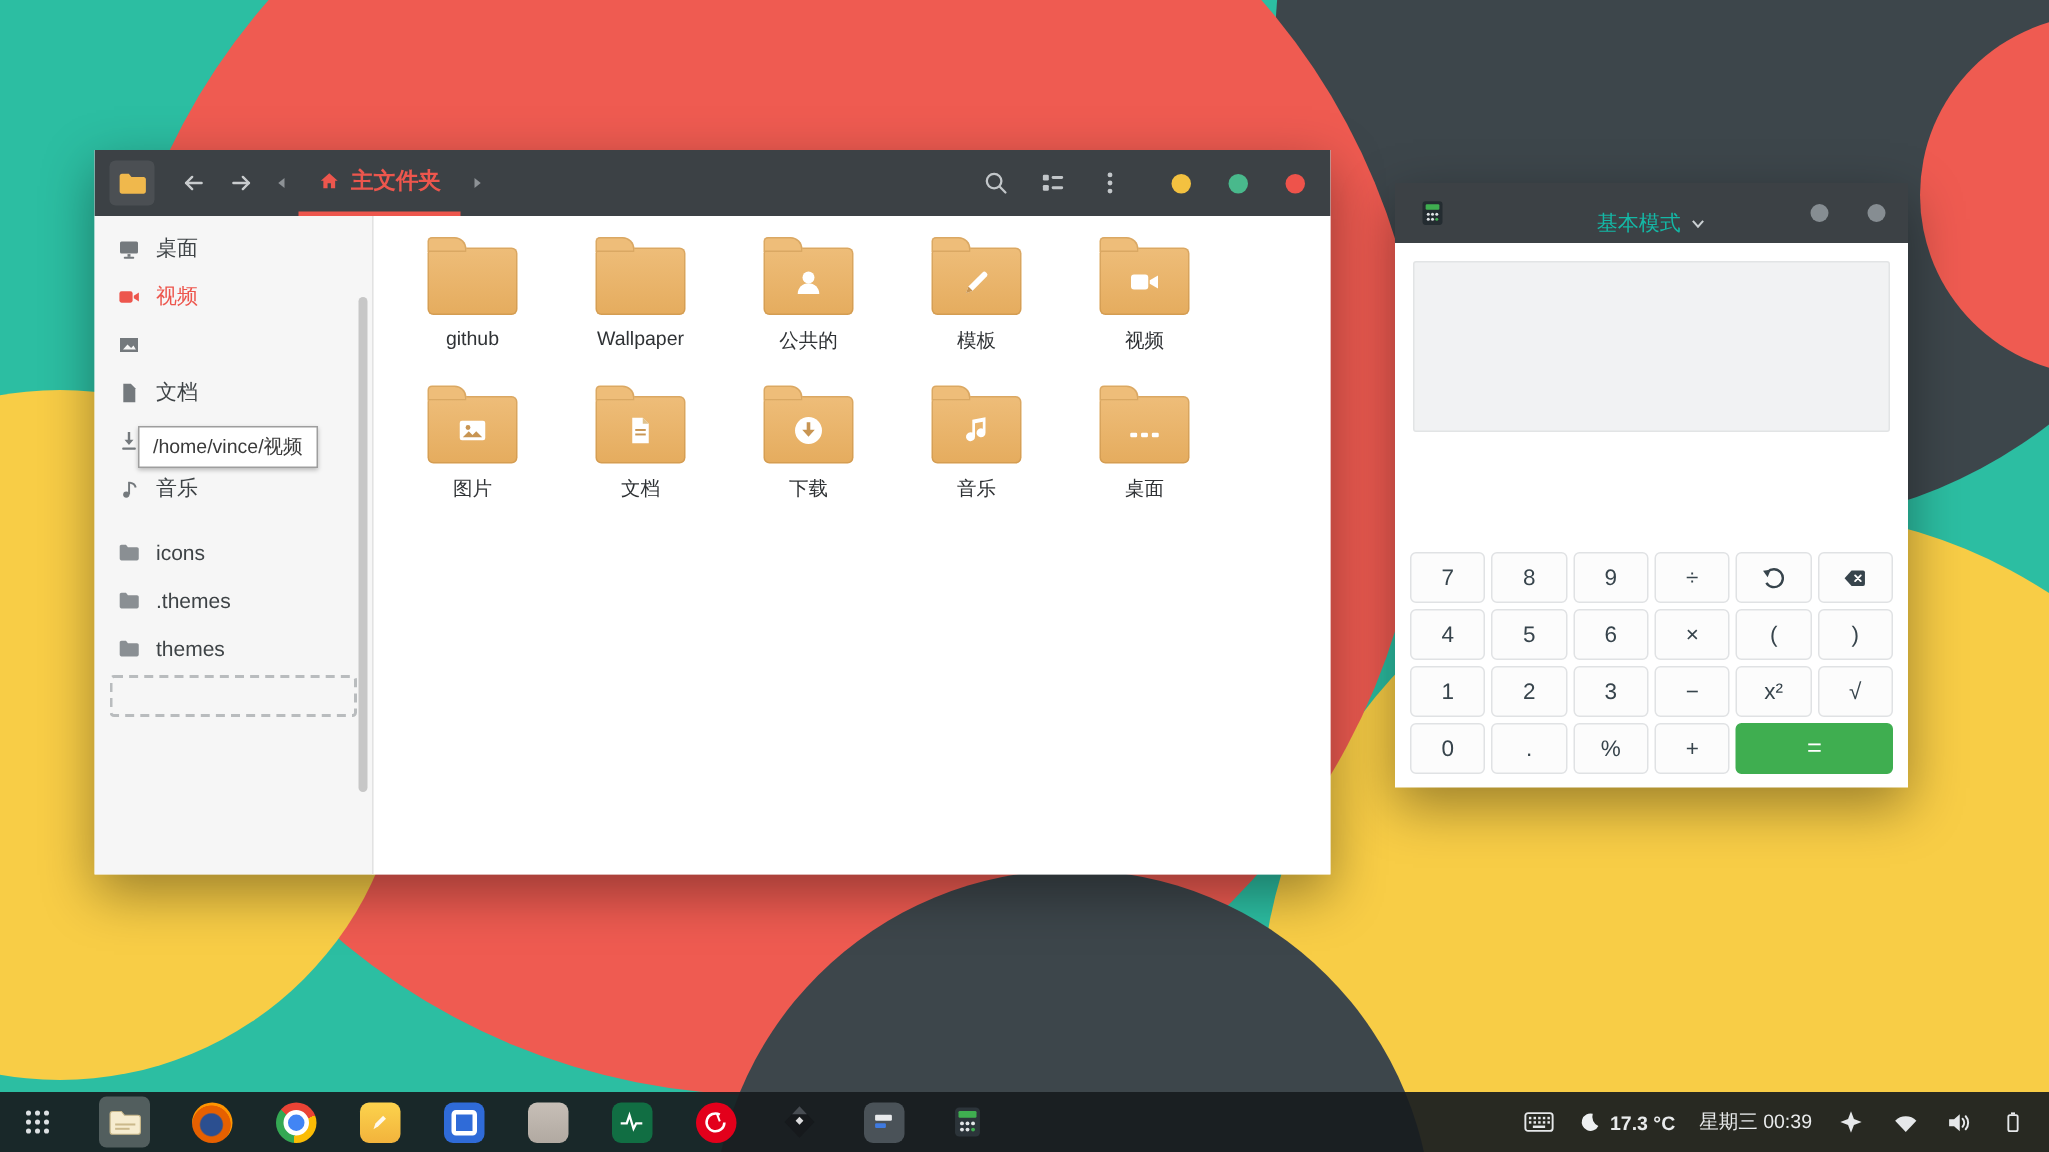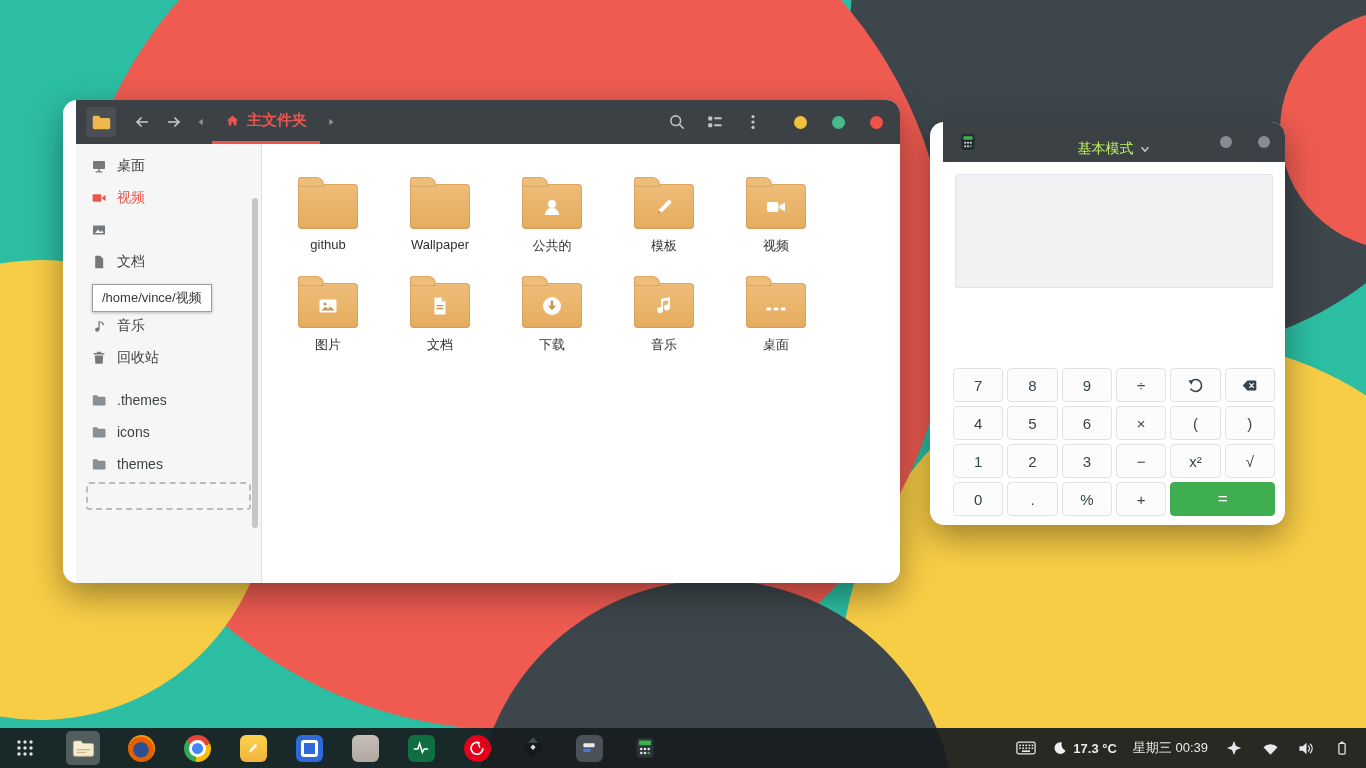--- a/index.html
+++ b/index.html
@@ -9,21 +9,21 @@
   
   .circle{position:absolute;border-radius:50%;}
   .c-dark-tr {left:850px;top:-290px;width:640px;height:640px;background:#3d464b;}
   .c-red-r  {left:1280px;top:10px;width:240px;height:240px;background:#ef5b51;}
   .c-yel-r  {left:840px;top:340px;width:680px;height:680px;background:#f8cd46;}
   .c-red-m  {left:70px;top:-150px;width:880px;height:880px;background:#ef5b51;}
   .c-yel-l  {left:-190px;top:260px;width:460px;height:460px;background:#f8cd46;}
   .c-dark-b {left:475px;top:580px;width:480px;height:480px;background:#3d464b;}
 
   
-  .window{position:absolute;border-radius:14px;overflow:hidden;box-shadow:0 12px 34px rgba(0,0,0,.38);padding-left:13px;}
+  .window{position:absolute;border-radius:0;overflow:hidden;box-shadow:0 12px 34px rgba(0,0,0,.38);}
   .titlebar{height:44px;background:#3c4145;display:flex;align-items:center;}
   .dot{width:13px;height:13px;border-radius:50%;flex:0 0 13px;}
 
   
   .fm{left:63px;top:100px;width:824px;height:483px;background:#fff;}
   .fm .titlebar{padding:0 17px 0 10px;gap:0;}
   .tb-appicon{width:30px;height:30px;border-radius:4px;background:rgba(255,255,255,.08);
     display:flex;align-items:center;justify-content:center;margin-right:10px;}
   .navbtn{width:32px;height:32px;display:flex;align-items:center;justify-content:center;}
   .navbtn svg{width:18px;height:18px;}
@@ -47,34 +47,34 @@
   .side-item.hl svg{color:#ed564d;}
   .side-item.folder-row svg{color:#8a8f93;}
   .side-gap{height:10px;}
   .side-partial{margin:2px 10px 0;height:24px;border:2px dashed #b9bcbe;border-radius:3px;}
   .side-scroll{position:absolute;right:3px;top:54px;width:6px;height:330px;background:#c7c7c7;border-radius:3px;}
 
   .fm-tooltip{position:absolute;left:29px;top:184px;z-index:9;background:#fff;border:1px solid #9e9e9e;
     color:#3a3a3a;font-size:13px;padding:4px 9px;white-space:nowrap;box-shadow:0 1px 3px rgba(0,0,0,.25);}
 
   .files{flex:1;background:#fff;padding:12px 0 0 10px;display:grid;
-    grid-template-columns:repeat(5,112px);grid-auto-rows:99px;align-content:start;margin-top:19px;}
+    grid-template-columns:repeat(5,112px);grid-auto-rows:99px;align-content:start;}
   .file{width:112px;display:flex;flex-direction:column;align-items:center;}
   .folder{width:60px;height:45px;margin-top:9px;position:relative;border-radius:4px;
     background:linear-gradient(#eebd79,#e5ac5e);box-shadow:inset 0 0 0 1px rgba(180,130,60,.35);}
   .folder::before{content:"";position:absolute;top:-7px;left:0;width:26px;height:10px;border-radius:3px 8px 0 0;
     background:#eebd79;box-shadow:inset 0 0 0 1px rgba(180,130,60,.35);}
   .emblem{position:absolute;inset:0;display:flex;align-items:center;justify-content:center;}
   .emblem svg{width:24px;height:24px;}
   .flabel{margin-top:8px;font-size:13px;color:#2f3235;}
 
   
   .calc{left:930px;top:122px;width:342px;height:403px;background:#fff;}
   .calc .titlebar{height:40px;padding:0 15px;position:relative;}
-  .calc-title{position:absolute;left:0;right:0;color:#bef264;font-size:14px;
+  .calc-title{position:absolute;left:0;right:0;color:#14b8a6;font-size:14px;
     display:flex;align-items:center;justify-content:center;gap:5px;margin-top:14px;}
   .calc-dots{margin-left:auto;display:flex;gap:26px;position:relative;z-index:2;}
   .gdot{width:12px;height:12px;border-radius:50%;background:#868d92;}
   .calc-display{padding:12px 12px 0;box-sizing:border-box;height:206px;background:#fff;}
   .calc-history{height:112px;background:#f1f2f3;border:1px solid #e2e4e5;border-radius:2px;}
   .calc-result{height:80px;background:#fff;}
   .calc-keys{display:grid;grid-template-columns:repeat(6,1fr);grid-template-rows:repeat(4,34px);
     gap:4px;padding:0 10px 10px;}
   .key{background:#fcfcfc;border:1px solid #e0e2e4;border-radius:4px;display:flex;align-items:center;
     justify-content:center;font-size:15px;color:#37444c;cursor:default;}
@@ -215,39 +215,32 @@
           <span>下载</span>
         </div>
         <div class="side-item">
           <svg viewBox="0 0 16 16" fill="currentColor">
             <circle cx="6.2" cy="11.7" r="2.1"></circle>
               <rect x="7.4" y="3.2" width="1.3" height="8.4"></rect>
             <path d="M8.7 3.2c2.7.4 4 1.6 4.4 3.7l-1.3.3c-.3-1.5-1.3-2.4-3.1-2.7z"></path>
           </svg>
           <span>音乐</span>
         </div>
-        <div class="side-item">
-          <svg viewBox="0 0 16 16" fill="currentColor">
-            <path d="M5.8 1.8h4.4V3h3.2v1.4H2.6V3h3.2z"></path>
-              <path d="M3.8 5.4h8.4l-.6 8.4H4.4z"></path>
-          </svg>
-          <span>回收站</span>
-        </div>
         <div class="side-gap"></div>
         <div class="side-item folder-row">
           <svg viewBox="0 0 16 16" fill="currentColor">
             <path d="M1.8 4.4c0-.7.5-1.2 1.2-1.2h3l1.3 1.6h6c.7 0 1.2.5 1.2 1.2v6.4c0 .7-.5 1.2-1.2 1.2H3c-.7 0-1.2-.5-1.2-1.2z"></path>
           </svg>
+          <span>icons</span>
+        </div>
+        <div class="side-item folder-row">
+          <svg viewBox="0 0 16 16" fill="currentColor">
+            <path d="M1.8 4.4c0-.7.5-1.2 1.2-1.2h3l1.3 1.6h6c.7 0 1.2.5 1.2 1.2v6.4c0 .7-.5 1.2-1.2 1.2H3c-.7 0-1.2-.5-1.2-1.2z"></path>
+          </svg>
           <span>.themes</span>
-        </div>
-        <div class="side-item folder-row">
-          <svg viewBox="0 0 16 16" fill="currentColor">
-            <path d="M1.8 4.4c0-.7.5-1.2 1.2-1.2h3l1.3 1.6h6c.7 0 1.2.5 1.2 1.2v6.4c0 .7-.5 1.2-1.2 1.2H3c-.7 0-1.2-.5-1.2-1.2z"></path>
-          </svg>
-          <span>icons</span>
         </div>
         <div class="side-item folder-row">
           <svg viewBox="0 0 16 16" fill="currentColor">
             <path d="M1.8 4.4c0-.7.5-1.2 1.2-1.2h3l1.3 1.6h6c.7 0 1.2.5 1.2 1.2v6.4c0 .7-.5 1.2-1.2 1.2H3c-.7 0-1.2-.5-1.2-1.2z"></path>
           </svg>
           <span>themes</span>
         </div>
         <div class="side-partial"></div>
         <div class="side-scroll"></div>
       </aside>

